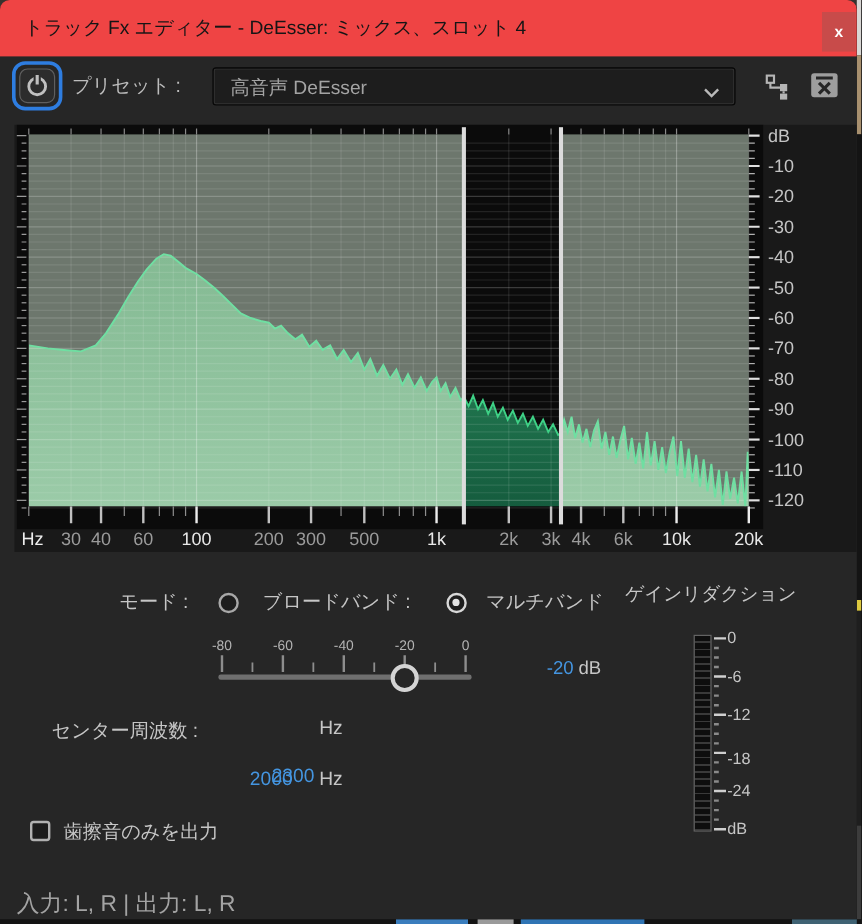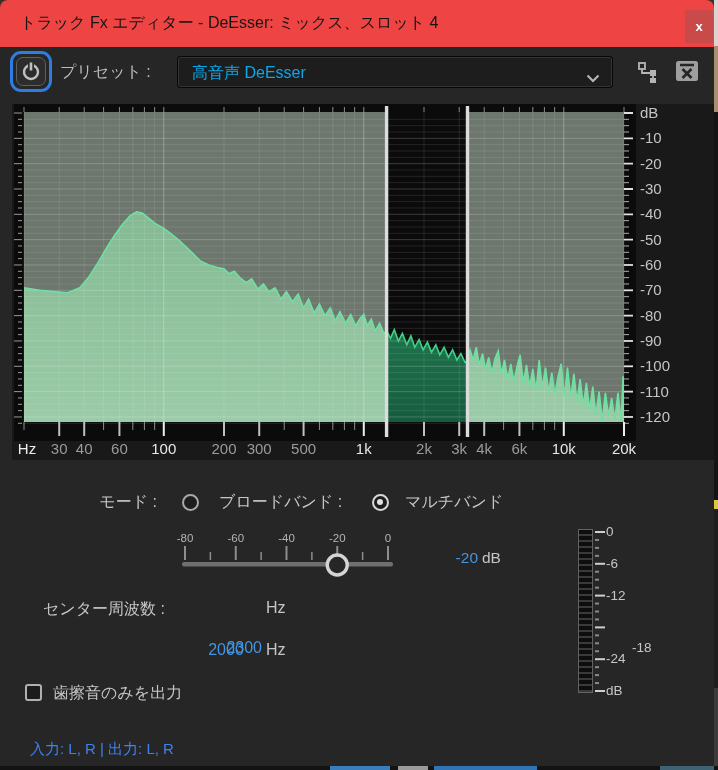--- a/index.html
+++ b/index.html
@@ -12,21 +12,21 @@
   #titlebar{position:absolute;left:0;top:0;width:714px;height:47px;background:#ef4444;}
   #title{position:absolute;left:20px;top:13px;font-size:16px;color:#151515;white-space:nowrap;}
   #closebtn{position:absolute;left:685px;top:10px;width:28px;height:33px;background:#c84b4a;
             color:#fff;font-size:13px;font-weight:bold;text-align:center;line-height:33px;cursor:default;}
   
   #powerring{position:absolute;left:10px;top:51px;width:42px;height:41px;border:3px solid #2e7de0;border-radius:11px;}
   #powerbtn{position:absolute;left:3px;top:3px;width:30px;height:29px;background:#2c2c2c;border:1px solid #5f5f5f;border-radius:7px;}
   #preset-label{position:absolute;left:60px;top:62px;font-size:16px;color:#bdbdbd;}
   #preset-dd{position:absolute;left:177px;top:56px;width:436px;height:32px;background:#1d1d1d;
              border:1px solid #070707;border-radius:3px;box-shadow:0 0 0 1px #333 inset;}
-  #preset-value{position:absolute;left:14px;top:6px;font-size:16px;color:#0ea5e9;}
+  #preset-value{position:absolute;left:14px;top:6px;font-size:16px;color:#a3a3a3;}
   #preset-chev{position:absolute;right:12px;top:12px;}
   .toolicon{position:absolute;top:60px;width:24px;height:24px;}
   #routing-btn{left:637px;}
   #xbox-btn{left:675px;}
   
   #graph{position:absolute;left:0;top:100px;}
   
   .jp{color:#c6c6c6;font-size:16px;white-space:nowrap;}
   #mode-label{position:absolute;left:0;top:492px;width:157px;text-align:right;}
   .radio{position:absolute;width:17px;height:17px;border-radius:50%;background:#1d1d1d;}
@@ -53,21 +53,21 @@
   #bw-unit{position:absolute;left:266px;top:641px;font-size:16px;color:#c6c6c6;}
   
   #sib-box{position:absolute;left:25px;top:684px;width:17px;height:17px;border:2px solid #b0b0b0;border-radius:3px;background:#1b1b1b;}
   #sib-label{position:absolute;left:53px;top:683px;}
   
   #meter{position:absolute;left:578px;top:529px;width:15px;height:164px;border:1px solid #636363;
          background:repeating-linear-gradient(to bottom,#0e0e0e 0px,#0e0e0e 4.5px,#3a3a3a 4.5px,#3a3a3a 6px);}
   #meter-ticks{position:absolute;left:594px;top:524px;}
   .mlabel{position:absolute;left:606px;width:42px;font-size:13.5px;color:#c6c6c6;}
   
-  #status{position:absolute;left:14px;top:740px;font-size:15px;color:#3b82f6;margin-left:16px;}
+  #status{position:absolute;left:14px;top:740px;font-size:19px;color:#a3a3a3;}
   
   .frag{position:absolute;}
 </style>
 </head>
 <body>
 
 <div id="stage">
   <div id="topbleed"></div>
 
   <div class="frag" style="left:714px;top:0;width:4px;height:46px;background:#d8d6d4;"></div>
@@ -418,20 +418,21 @@
         <text x="519.4242509439325" y="354" fill="#9b9b9b" font-size="15px" text-anchor="middle">6k</text>
         <text x="563.7940008672037" y="354" fill="#e8e8e8" font-size="15px" text-anchor="middle">10k</text>
         <text x="624" y="354" fill="#e8e8e8" font-size="15px" text-anchor="middle">20k</text>
       </svg>
 
     <div id="mode-label" class="jp">モード :</div>
     <div id="radio-bb" class="radio unsel"></div>
     <div id="bb-label" class="jp">ブロードバンド :</div>
     <div id="radio-mb" class="radio sel"></div>
     <div id="mb-label" class="jp">マルチバンド</div>
+    <div id="gr-label">ゲインリダクション</div>
 
     <svg id="thr-slider" width="245" height="56">
         <text x="10" y="18" fill="#b4b4b4" font-size="11.5px" text-anchor="middle">-80</text>
         <text x="60.75" y="18" fill="#b4b4b4" font-size="11.5px" text-anchor="middle">-60</text>
         <text x="111.5" y="18" fill="#b4b4b4" font-size="11.5px" text-anchor="middle">-40</text>
         <text x="162.25" y="18" fill="#b4b4b4" font-size="11.5px" text-anchor="middle">-20</text>
         <text x="213" y="18" fill="#b4b4b4" font-size="11.5px" text-anchor="middle">0</text>
         <line x1="10" y1="22" x2="10" y2="36" stroke="#8d8d8d" stroke-width="2"></line>
         <line x1="35.375" y1="28" x2="35.375" y2="36" stroke="#8d8d8d" stroke-width="1.5"></line>
         <line x1="60.75" y1="22" x2="60.75" y2="36" stroke="#8d8d8d" stroke-width="2"></line>
@@ -478,20 +479,20 @@
         <line x1="1" y1="135.2" x2="11" y2="135.2" stroke="#cfcfcf" stroke-width="2"></line>
         <line x1="1" y1="143.14999999999998" x2="5" y2="143.14999999999998" stroke="#8a8a8a" stroke-width="2"></line>
         <line x1="1" y1="151.1" x2="5" y2="151.1" stroke="#8a8a8a" stroke-width="2"></line>
         <line x1="1" y1="159.04999999999998" x2="5" y2="159.04999999999998" stroke="#8a8a8a" stroke-width="2"></line>
         <line x1="1" y1="167" x2="11" y2="167" stroke="#cfcfcf" stroke-width="2"></line>
       </svg>
     <div id="meter-labels">
         <div class="mlabel" style="top: 524px;">0</div>
         <div class="mlabel" style="top: 555.8px;">-6</div>
         <div class="mlabel" style="top: 587.6px;">-12</div>
-        <div class="mlabel" style="top: 640px; margin-left: 26px;">-18</div>
+        <div class="mlabel" style="top: 625px;">-18</div>
         <div class="mlabel" style="top: 651.2px;">-24</div>
         <div class="mlabel" style="top: 683px;">dB</div>
       </div>
 
     <div id="status">入力: L, R | 出力: L, R</div>
   </div>
 </div>
 
 </body></html>

